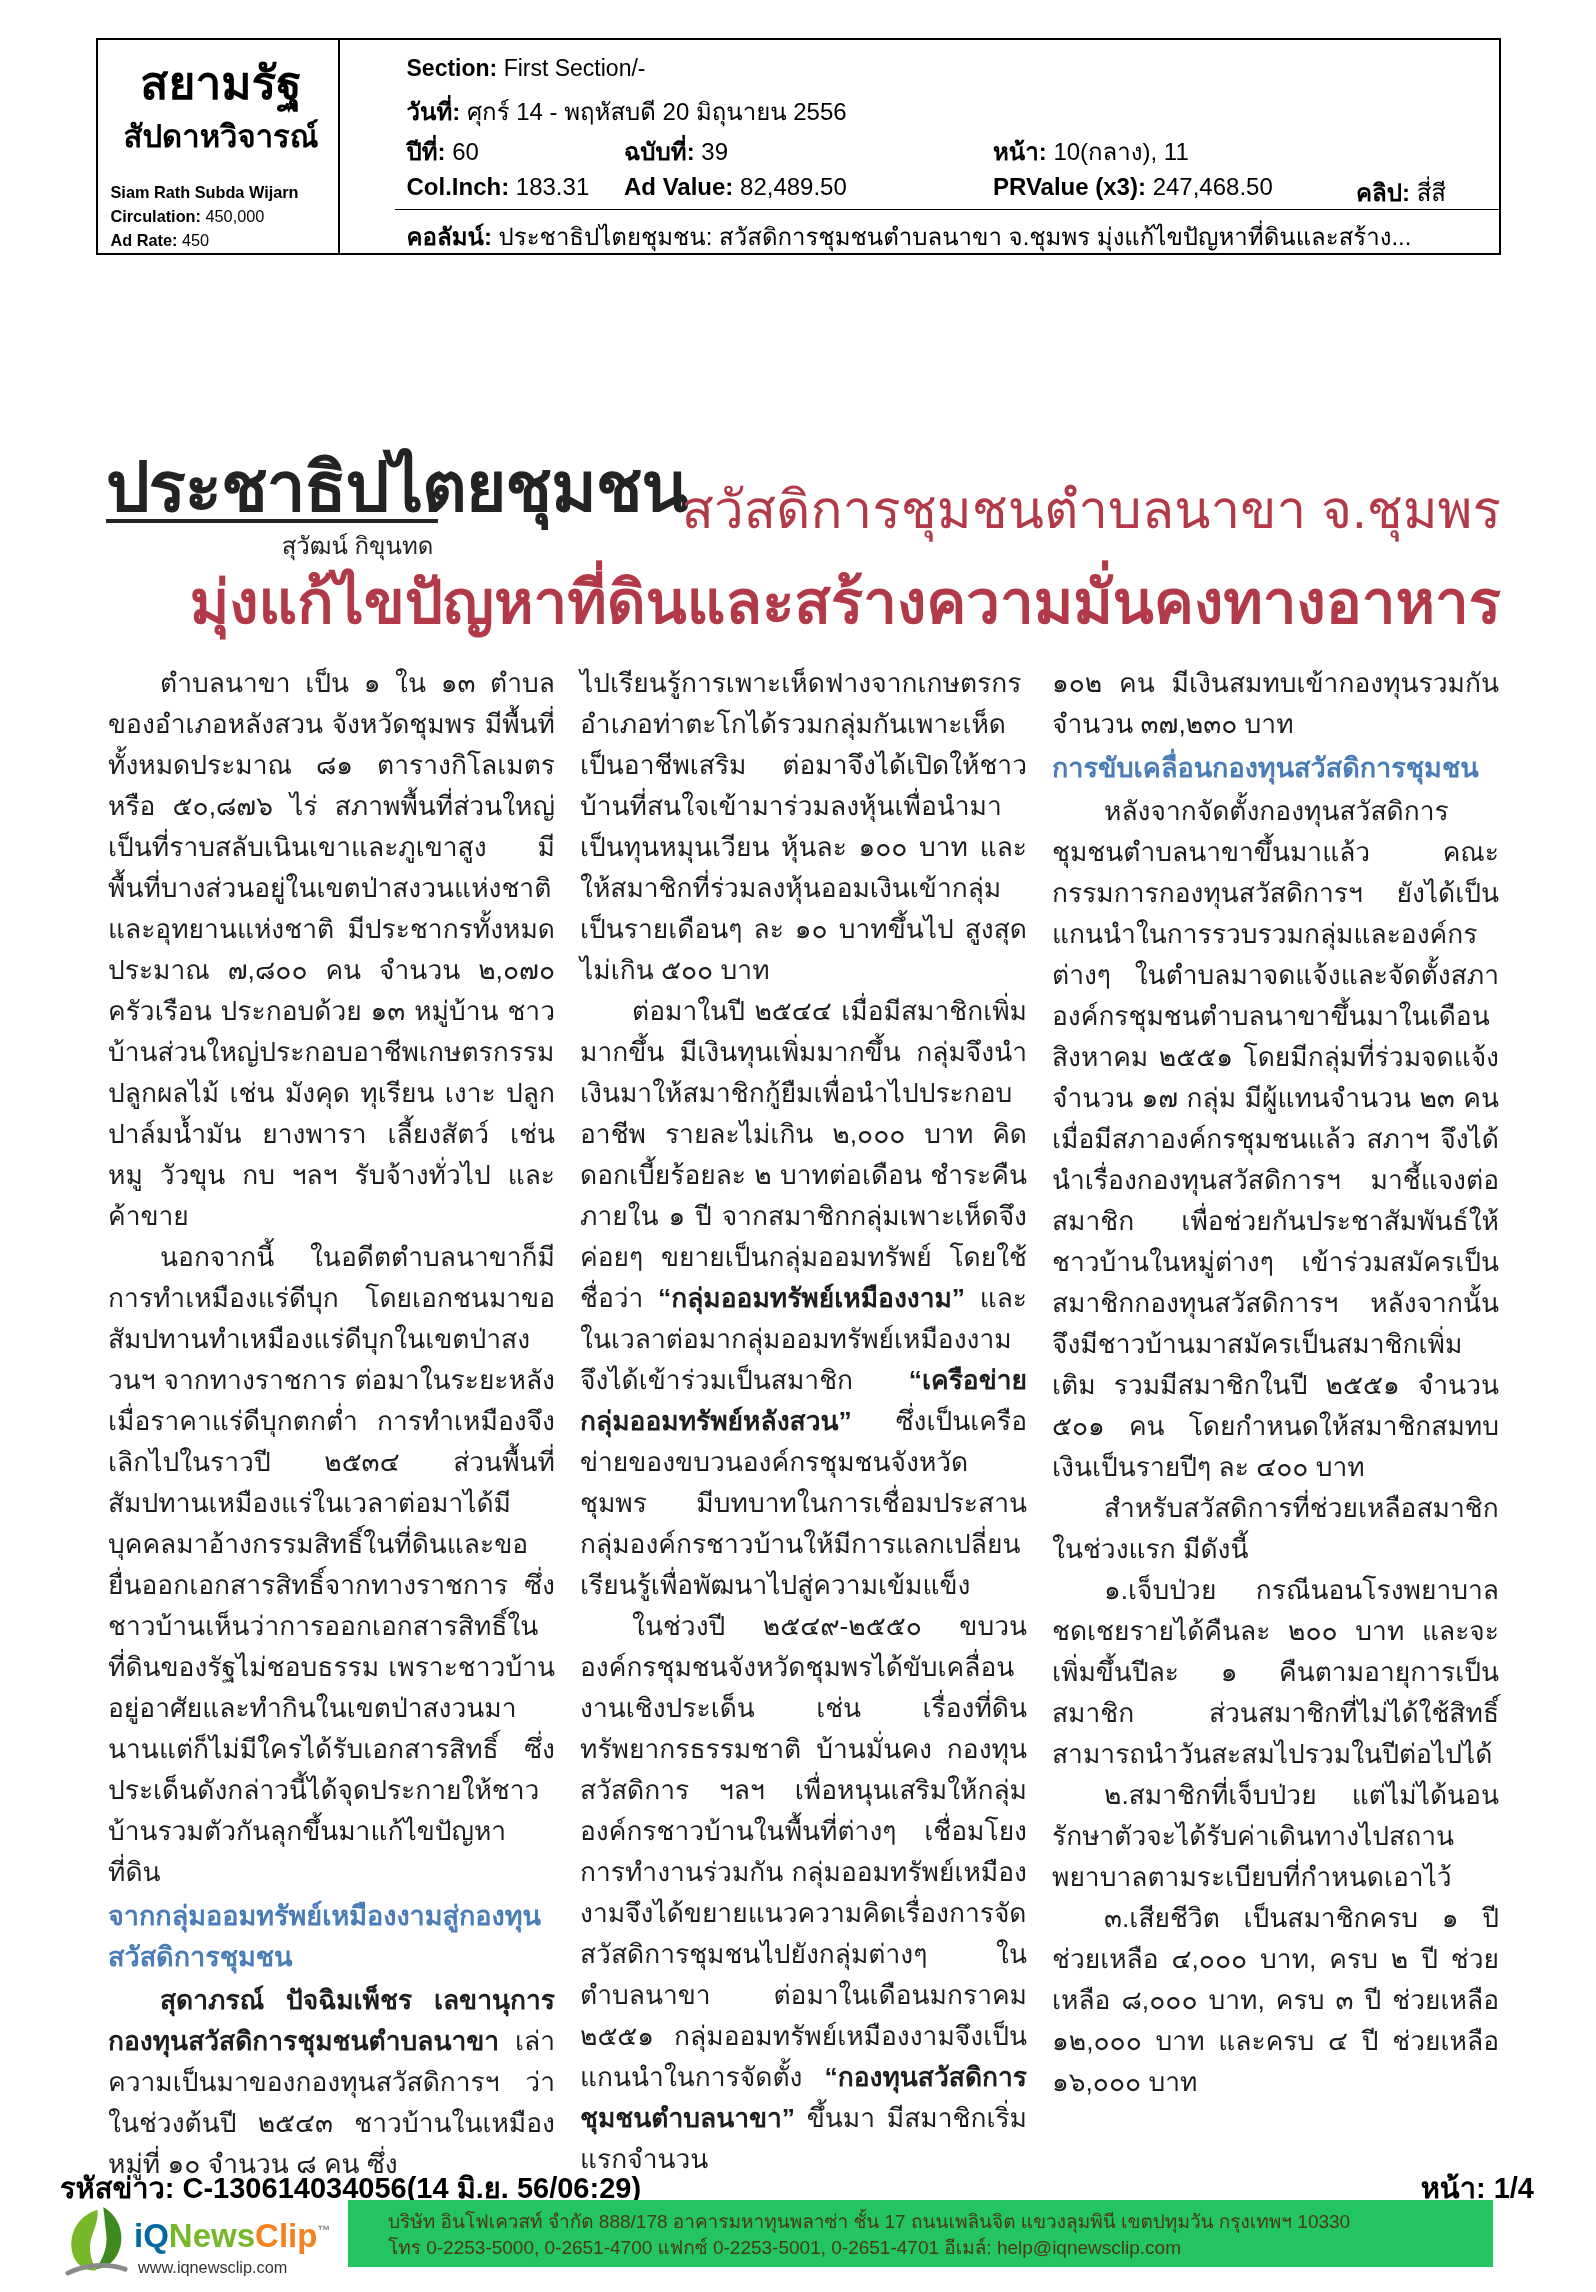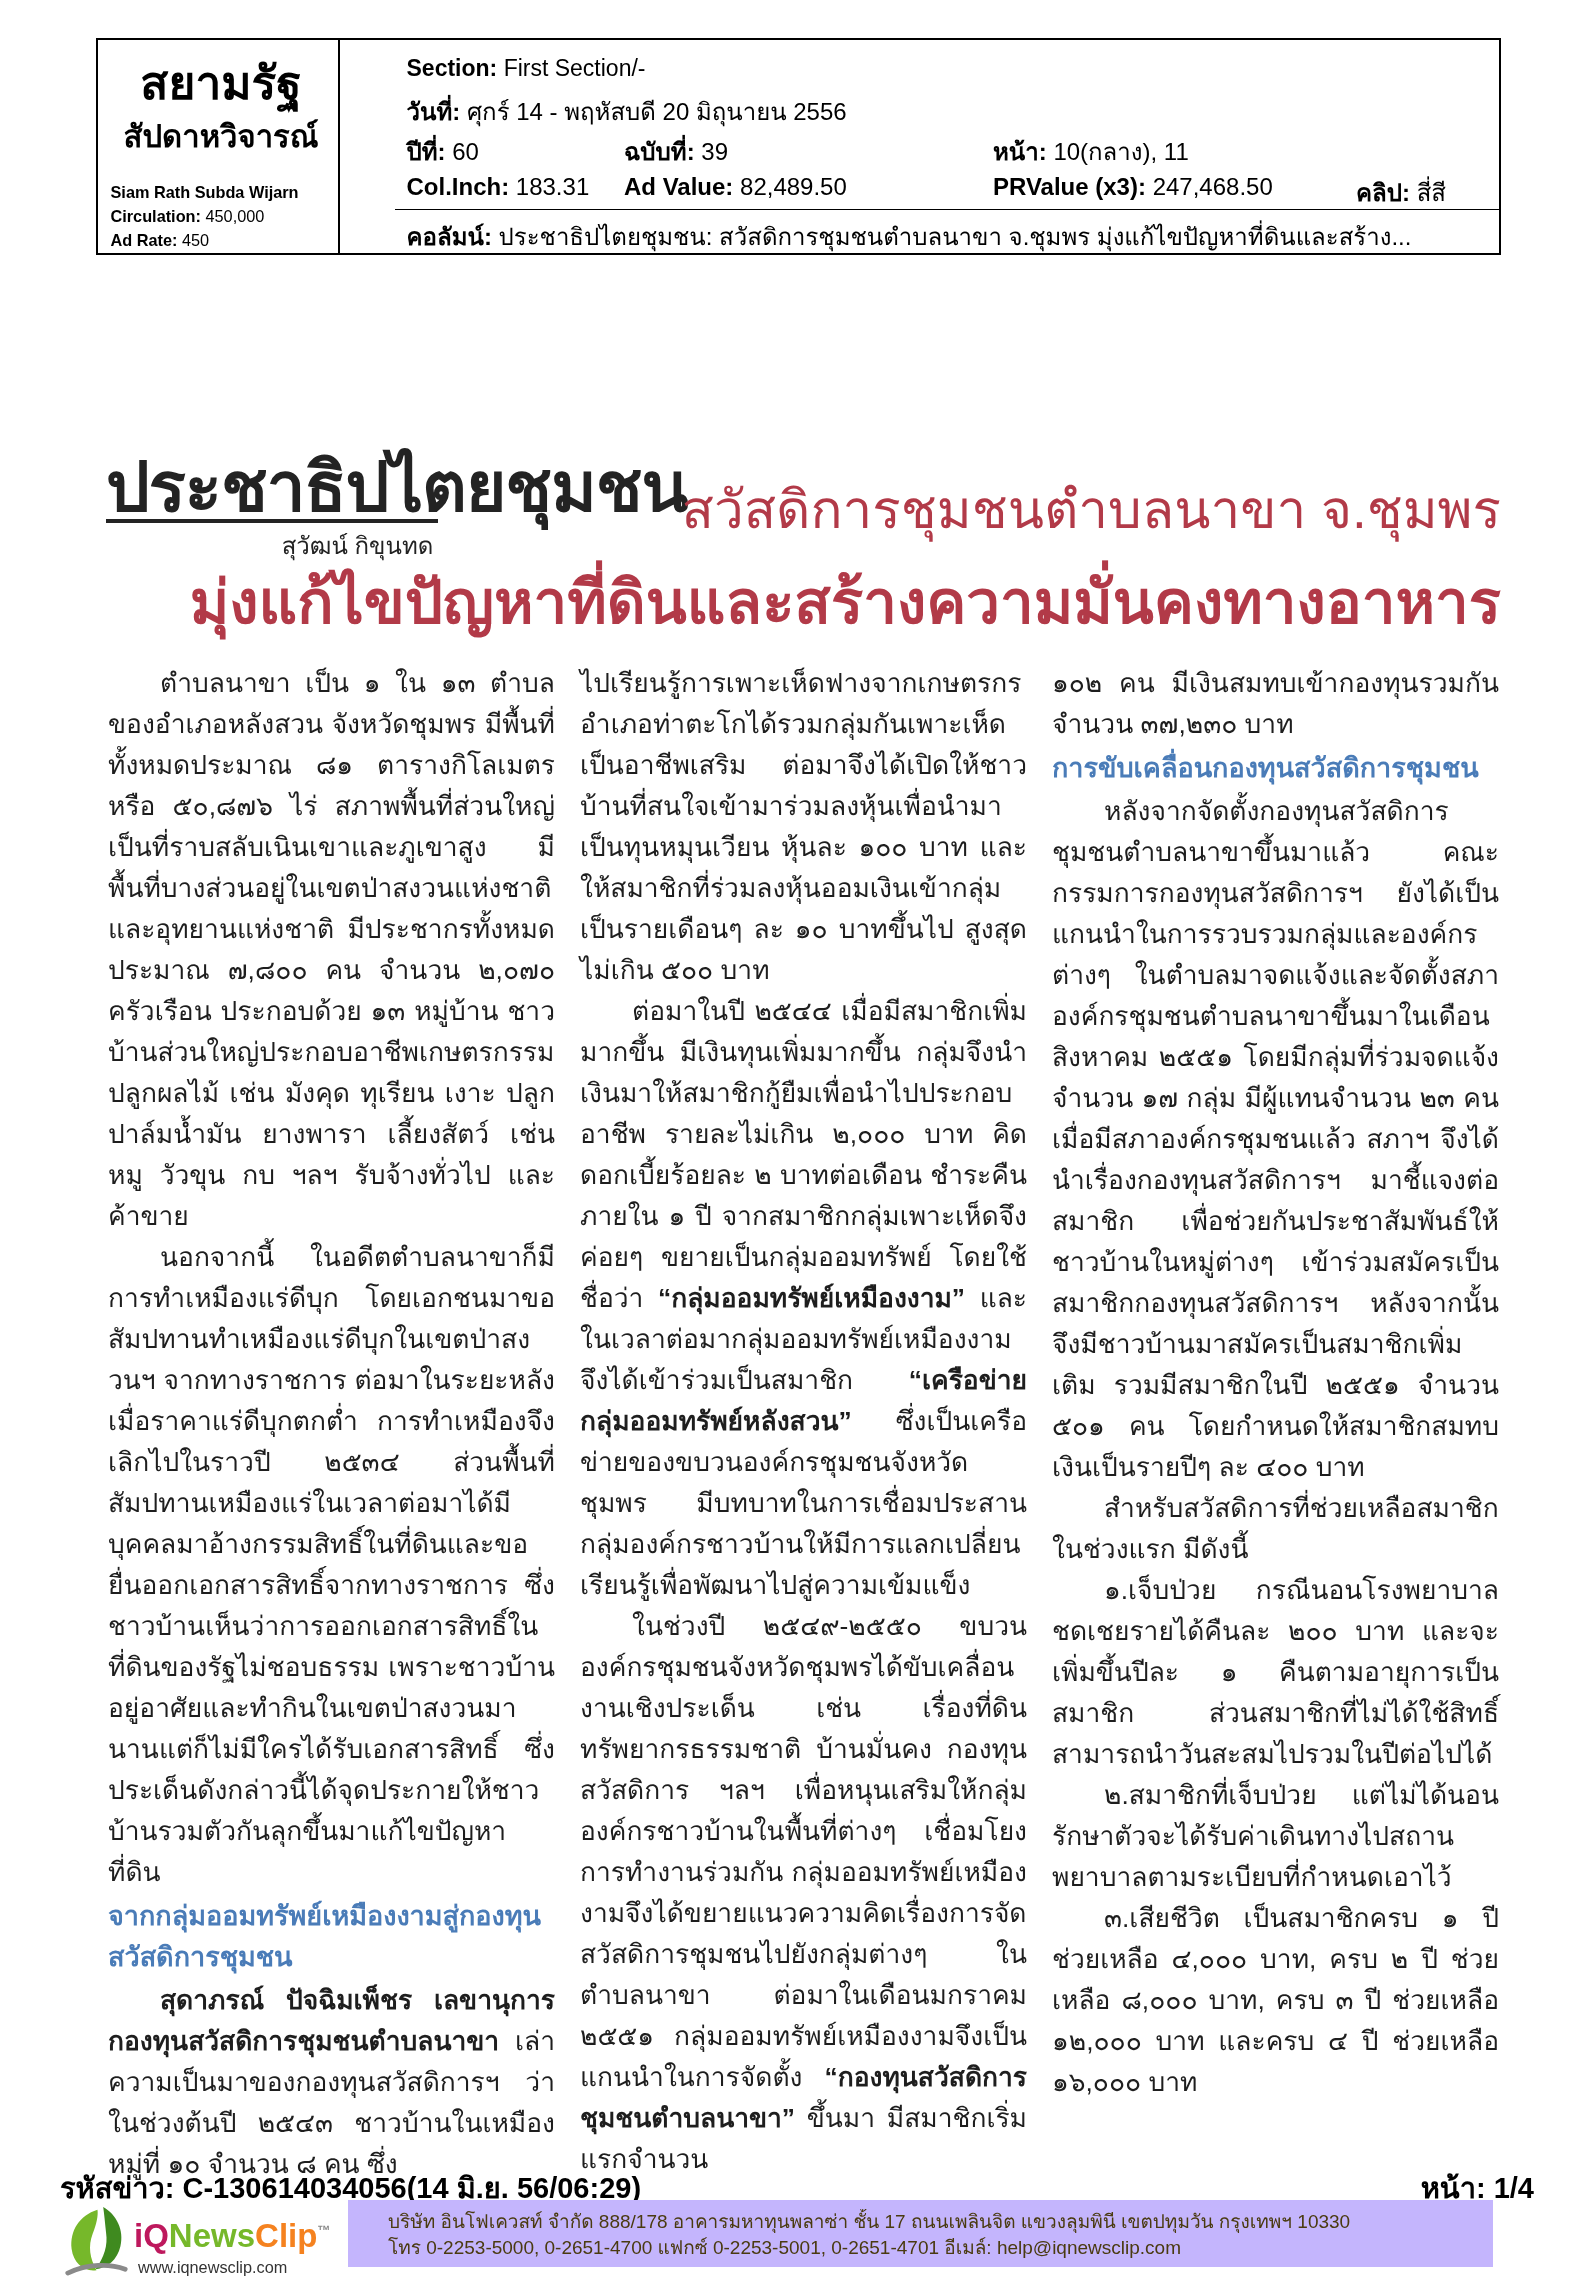--- a/index.html
+++ b/index.html
@@ -42,27 +42,27 @@
   .para b { font-weight:bold; }
   .subhead { margin:2.9px 0 1.9px 0; font-size:27px; line-height:41px; font-weight:bold;
     color:#4a7cb8; text-align:left; }
 
   
   .newscode { position:absolute; left:60px; top:2165px; font-size:29px; font-weight:bold; color:#000; white-space:nowrap; }
   .pageno { position:absolute; right:63px; top:2165px; font-size:29px; font-weight:bold; color:#000; white-space:nowrap; }
   .footer-logo { position:absolute; left:63px; top:2204px; width:279px; height:77px; }
   .logo-icon { position:absolute; left:0; top:0; }
   .logo-text { position:absolute; left:71px; top:13.4px; font-size:33px; font-weight:bold; white-space:nowrap; }
-  .logo-iq { color:#be185d; }
+  .logo-iq { color:#0369a1; }
   .logo-news { color:#76b82a; }
   .logo-clip { color:#f5821f; }
   .logo-tm { font-size:13.4px; color:#888; vertical-align:super; font-weight:bold; }
   .logo-web { position:absolute; left:75px; top:54px; font-size:16.3px; color:#333; }
   .footer-bar { position:absolute; left:348px; top:2200px; width:1145px; height:67px;
-    background:#c4b5fd; box-sizing:border-box; padding:8.6px 19px 0 40px;
+    background:#22c55e; box-sizing:border-box; padding:8.6px 19px 0 40px;
     font-size:19px; line-height:26px; color:#4a3a10; }
   .footer-bar div { white-space:nowrap; overflow:hidden; }
 </style>
 </head>
 <body>
 
 <div class="page">
 
   <div class="clip-header">
     <div class="pub-cell">

